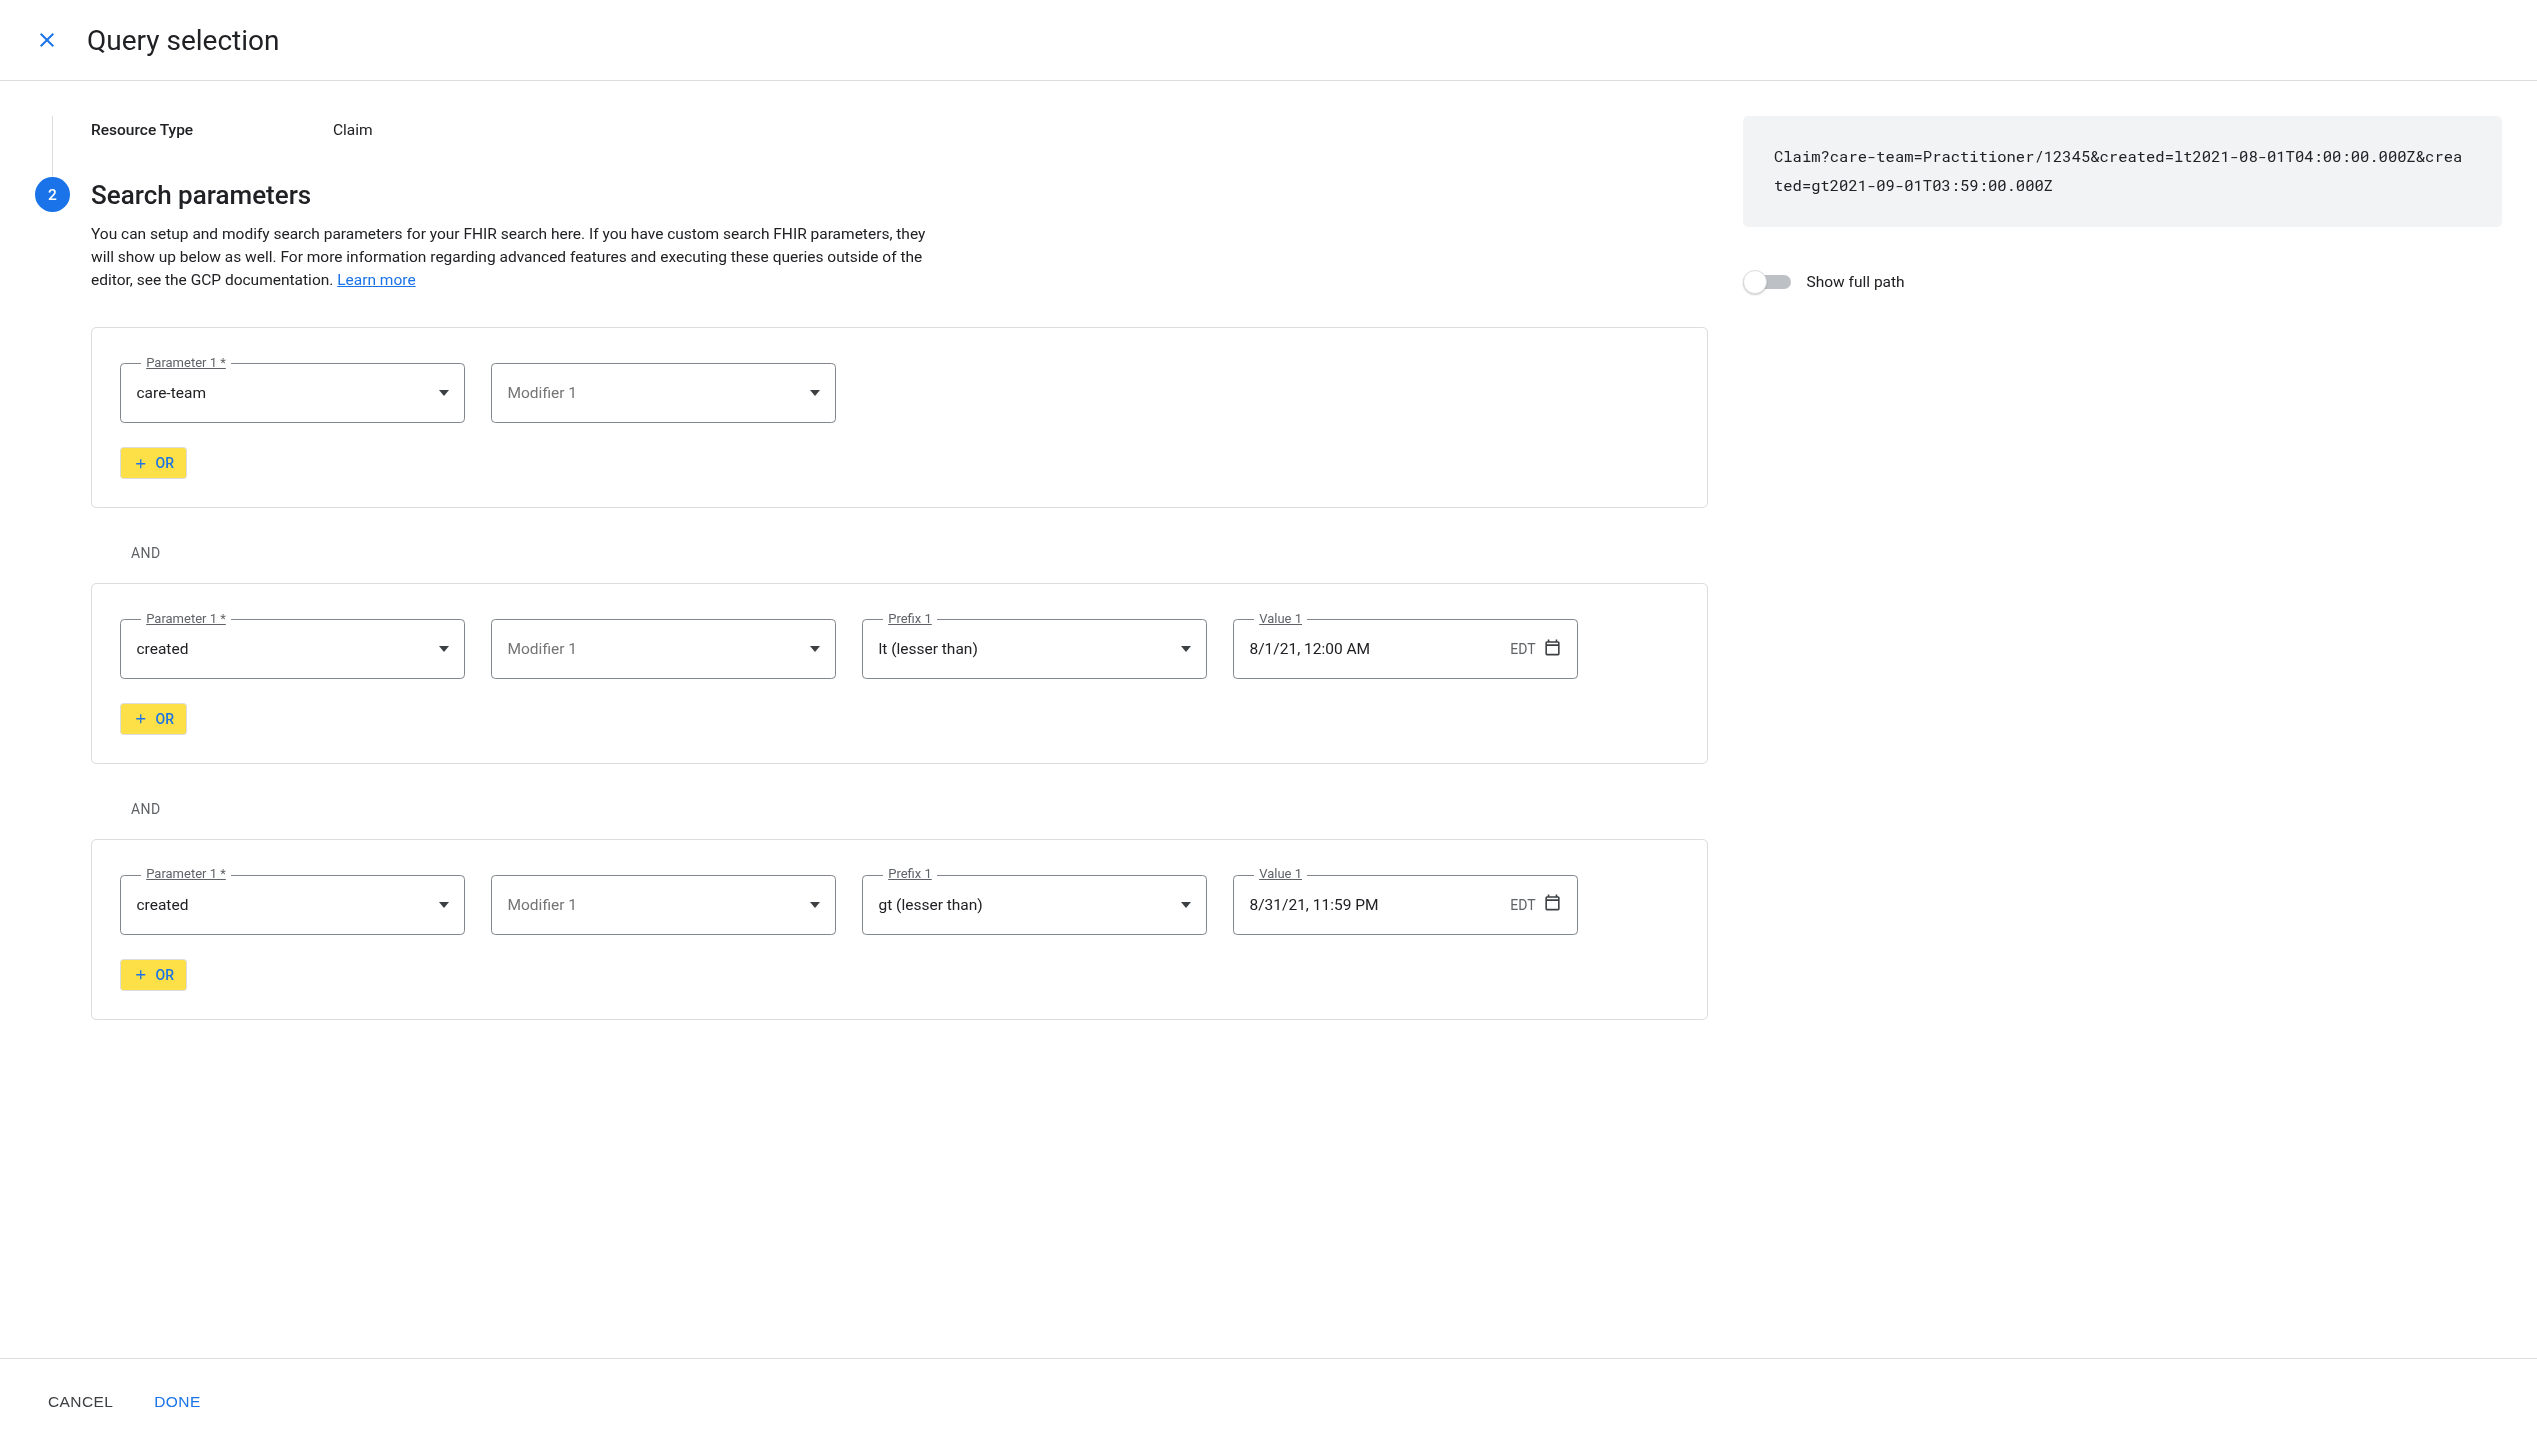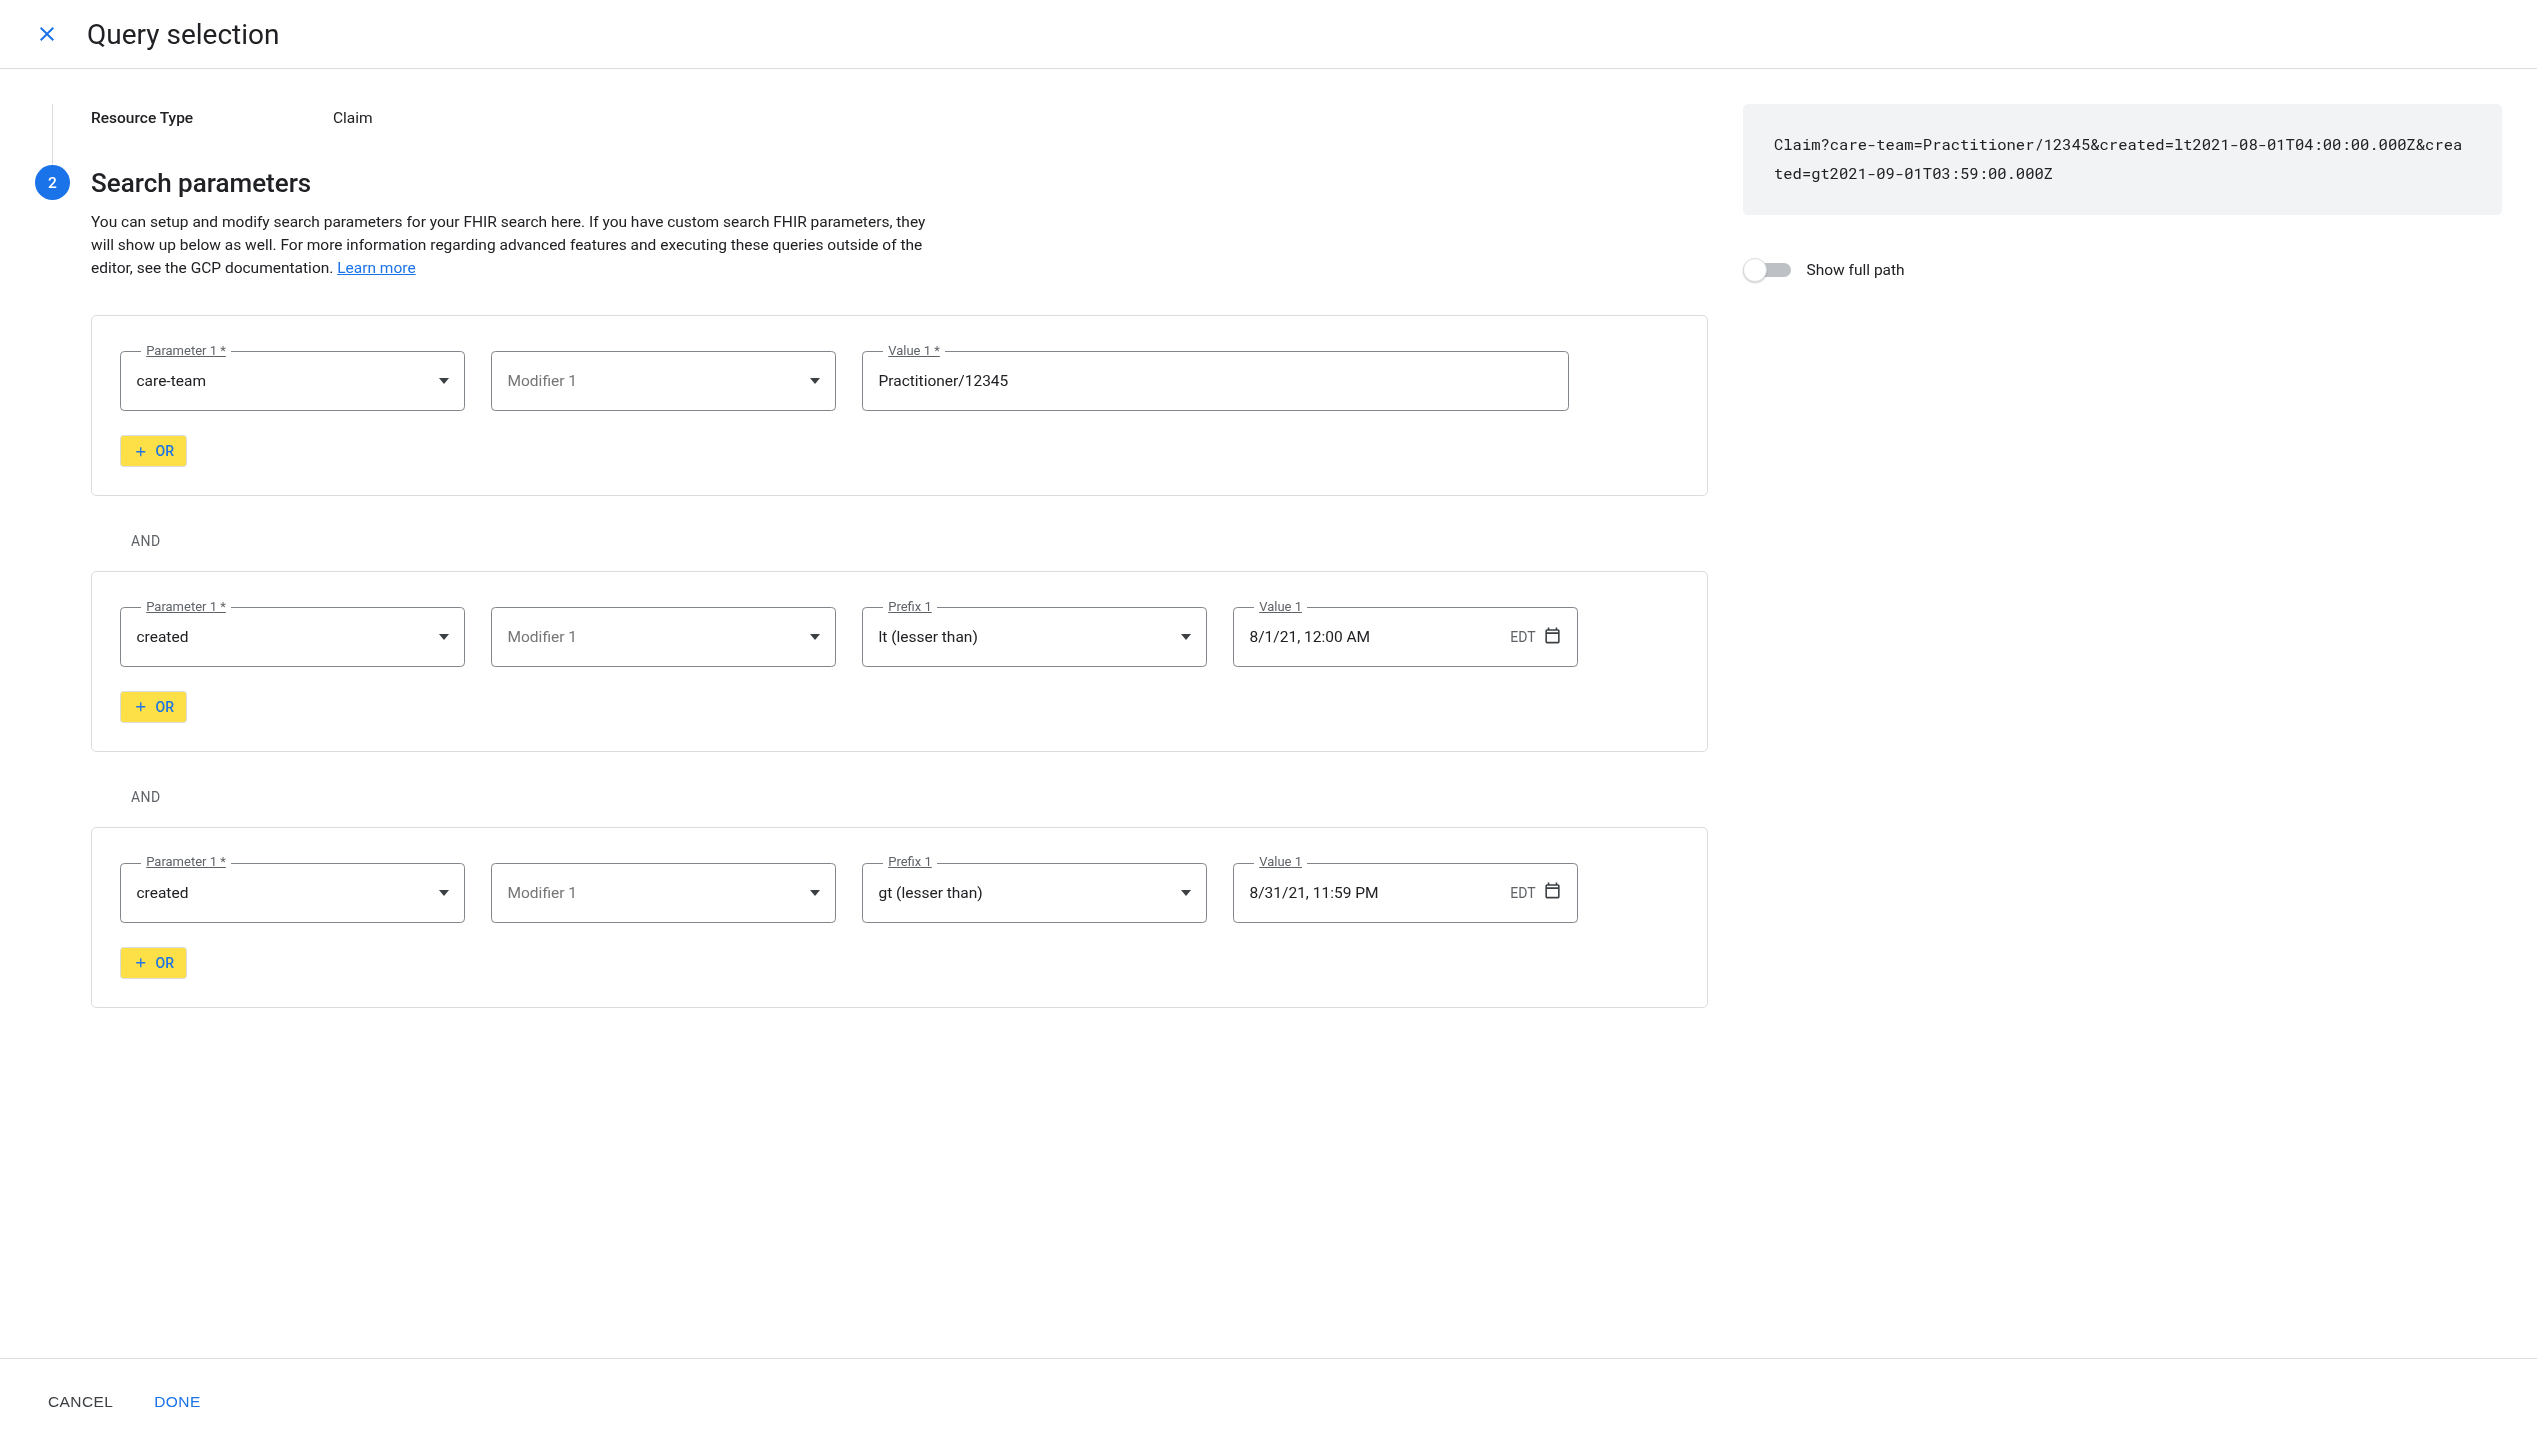--- a/index.html
+++ b/index.html
@@ -18,21 +18,21 @@
     margin: 0; padding: 0;
     font-family: "Google Sans", Roboto, Arial, sans-serif;
     color: var(--text);
     font-size: 12px;
     background: #fff;
   }
   
   .header {
     display: flex;
     align-items: center;
-    height: 69px;
+    height: 81px;
     padding: 0 35px;
     border-bottom: 0.9px solid var(--border);
     gap: 28px;
   }
   .close-x {
     color: var(--blue);
     display:flex; align-items:center; justify-content:center;
     cursor:pointer;
   }
   .close-x svg { width: 24px; height: 24px; }
@@ -229,27 +229,20 @@
         <span class="dropdown-arrow"></span>
       </div>
     </div>
     <div class="mat-field" style="width:345px">
 
       <div class="mat-input placeholder-only">
         <span class="mat-text">Modifier 1</span>
         <span class="dropdown-arrow"></span>
       </div>
     </div>
-    <div class="mat-field" style="width:707px">
-      <div class="mat-label">Value 1 *</div>
-      <div class="mat-input ">
-        <span class="mat-text">Practitioner/12345</span>
-
-      </div>
-    </div>
             </div>
     <div class="or-btn">
               <svg viewBox="0 0 24 24">
                 <path d="M19 13h-6v6h-2v-6H5v-2h6V5h2v6h6z"></path>
               </svg>
               <span>OR</span>
             </div>
   </div>
           <div class="and-label">AND</div>
           <div class="param-card">

